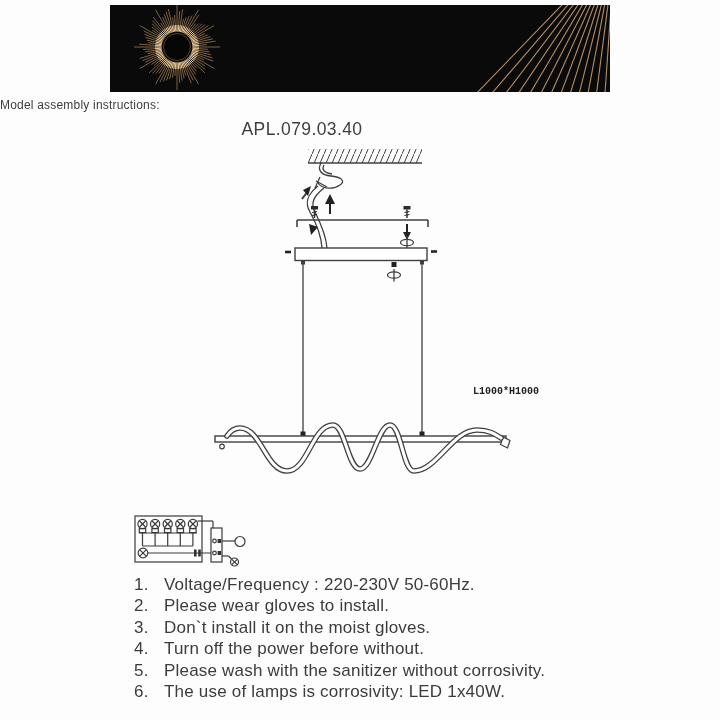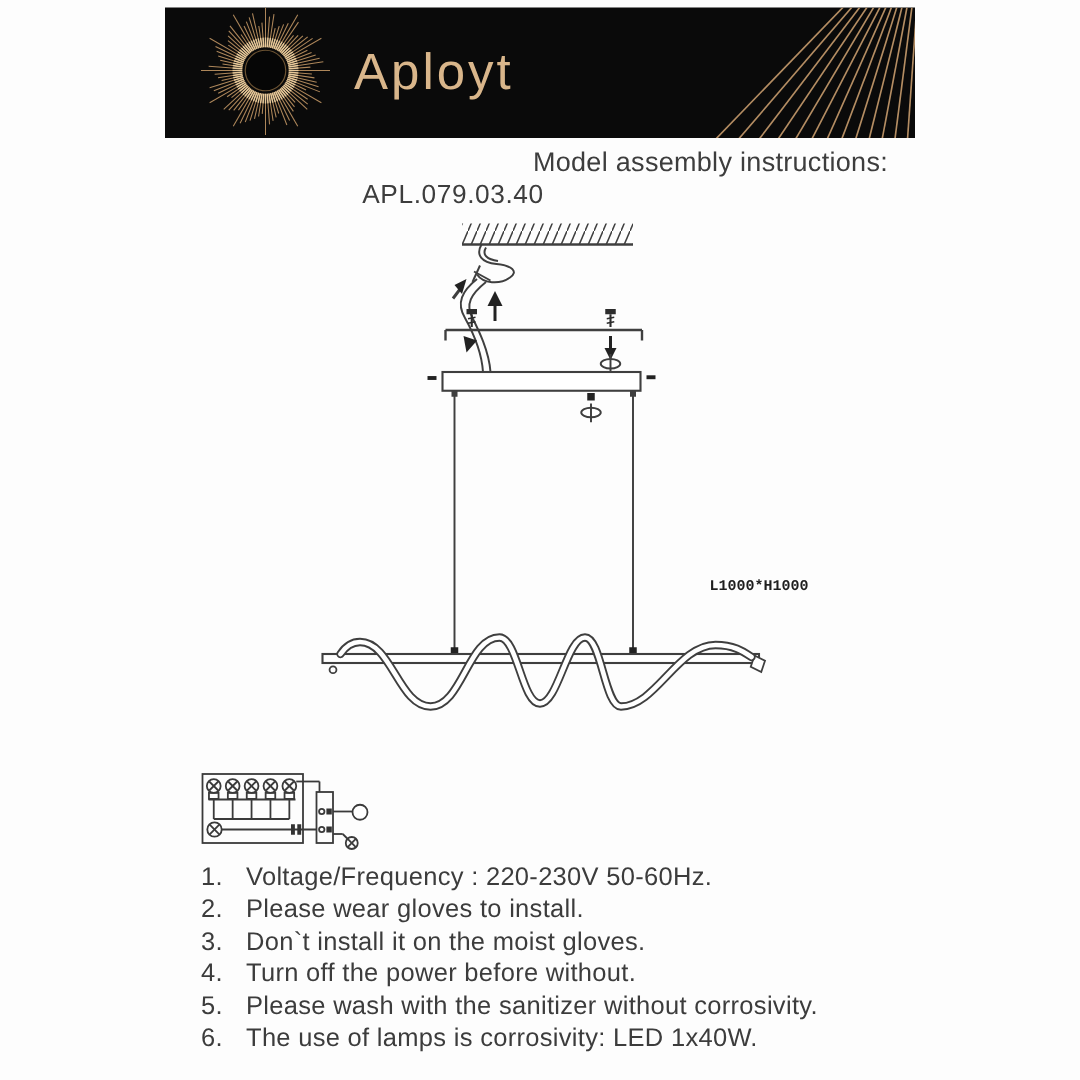--- a/index.html
+++ b/index.html
@@ -11,22 +11,22 @@
     position:absolute;left:110px;top:5px;width:500px;height:87px;
     background:#0a0a0a;overflow:hidden;
   }
   .banner svg{position:absolute;left:0;top:0;}
   .brand{
     position:absolute;left:126px;top:24px;
     font-family:"Liberation Sans",sans-serif;
     font-size:34px;font-weight:400;letter-spacing:2px;color:#d9b68b;
   }
   .hdr-title{
-    position:absolute;left:0;top:98px;width:592px;text-align:right;
-    font-size:18px;color:#3d3d3d;letter-spacing:.2px;
+    position:absolute;left:0;top:98px;width:592px;text-align:left;
+    font-size:12px;color:#3d3d3d;letter-spacing:.2px;
   }
   .hdr-model{
     position:absolute;left:0;top:119px;width:604px;text-align:center;
     font-size:17.5px;color:#3d3d3d;letter-spacing:.4px;
   }
   .drawing{position:absolute;left:0;top:0;}
   .dim-label{
     position:absolute;left:473px;top:386px;
     font-family:"Liberation Mono",monospace;font-weight:bold;
     font-size:10px;color:#1e1e1e;
@@ -221,21 +221,20 @@
         <line x1="81.81137848968518" y1="37.43129479663098" x2="88.0226017272951" y2="35.5153861629601" stroke="#f0d2a2" stroke-width="1" opacity="0.9"></line>
         <line x1="82.11138263881827" y1="38.55092552367712" x2="103.07233275072747" y2="33.76672544361636" stroke="#b78e5f" stroke-width="0.7" opacity="0.95"></line>
         <line x1="82.11138263881827" y1="38.55092552367712" x2="88.44841406800012" y2="37.10453945296108" stroke="#f0d2a2" stroke-width="1" opacity="0.9"></line>
         <line x1="82.32687780648949" y1="39.68984487426928" x2="105.56440222278002" y2="36.18735161912917" stroke="#b78e5f" stroke-width="0.7" opacity="0.95"></line>
         <line x1="82.32687780648949" y1="39.68984487426928" x2="88.75427817695282" y2="38.72107014412414" stroke="#f0d2a2" stroke-width="1" opacity="0.9"></line>
         <line x1="82.4566588563083" y1="40.841683549410426" x2="96.9161139154354" y2="39.758097192407284" stroke="#b78e5f" stroke-width="0.7" opacity="0.95"></line>
         <line x1="82.4566588563083" y1="40.841683549410426" x2="88.93848353798596" y2="40.355937941098674" stroke="#f0d2a2" stroke-width="1" opacity="0.9"></line>
       </g>
     <circle cx="67" cy="42" r="13.5" fill="#060606" stroke="#6b5232" stroke-width="0.8"></circle>
   </svg>
-  <span class="brand">Aployt</span>
 </div>
 
 <div class="hdr-title">Model assembly instructions:</div>
 <div class="hdr-model">APL.079.03.40</div>
 
 <svg class="drawing" width="720" height="720" viewBox="0 0 720 720">
   <defs>
     <pattern id="hatch" width="6" height="14" patternUnits="userSpaceOnUse">
       <line x1="6" y1="0" x2="0" y2="14" stroke="#3f3f3f" stroke-width="1"></line>
     </pattern>

